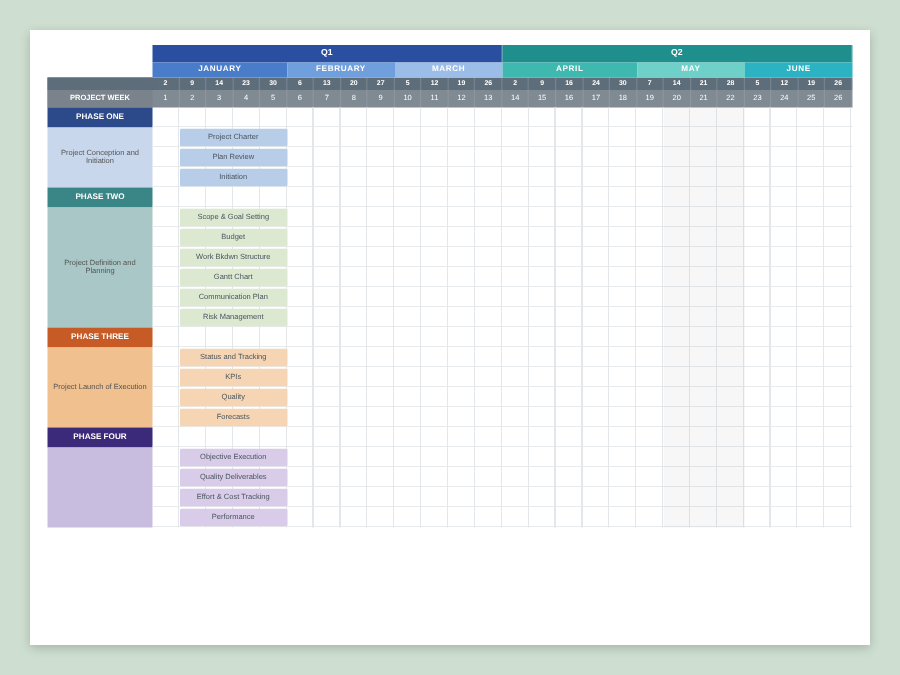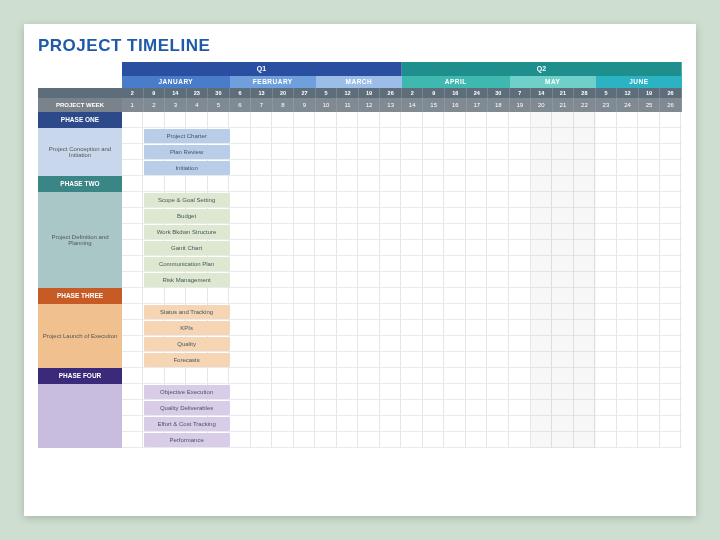--- a/index.html
+++ b/index.html
@@ -77,21 +77,20 @@
     background-image:
       repeating-linear-gradient(to right, transparent 0, transparent 20.5px, #e4e7ea 20.5px, #e4e7ea 21.5px),
       repeating-linear-gradient(to bottom, transparent 0, transparent 15px, #e8ebed 15px, #e8ebed 16px);
   }
   .shaded { position: absolute; top: 0; bottom: 0; background: rgba(120,120,120,0.06); }
 </style>
 </head>
 <body>
 
 <div class="sheet">
-  <div class="title">PROJECT TIMELINE</div>
 
   <div class="grid-area">
 
     <div class="hdr-row">
       <div class="left-spacer"></div>
       <div class="q-cell q1" style="flex:13">Q1</div>
       <div class="q-cell q2" style="flex:13">Q2</div>
     </div>
 
     <div class="month-row">

